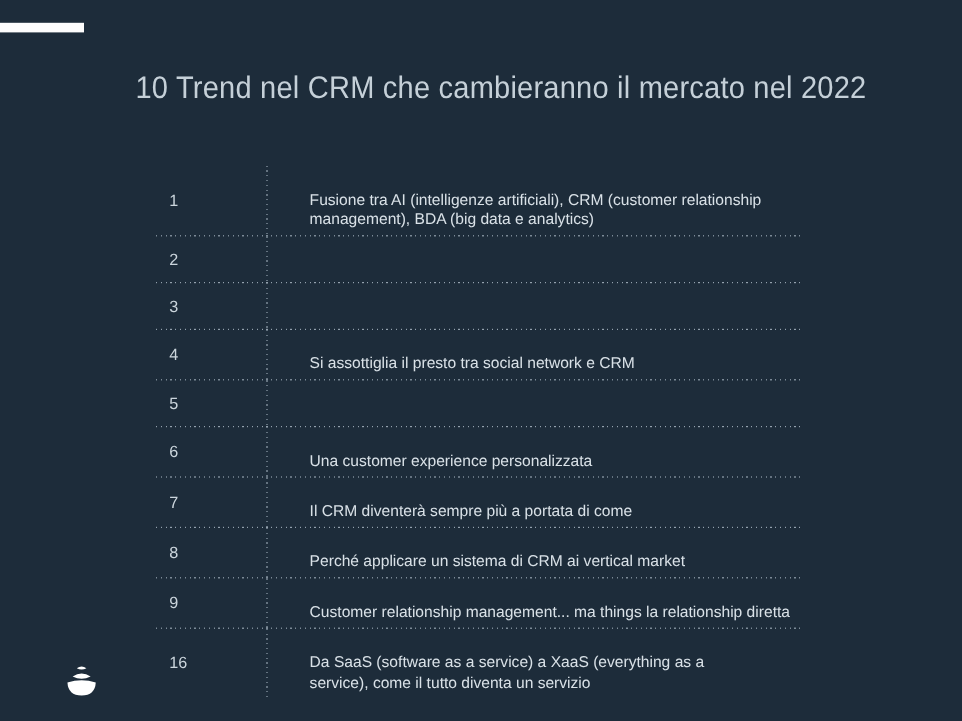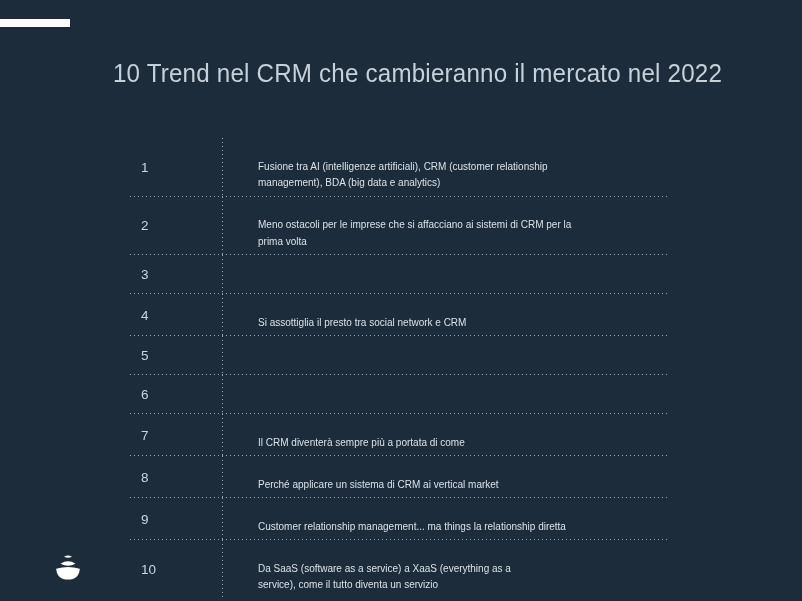--- a/index.html
+++ b/index.html
@@ -45,21 +45,21 @@
     color:#cbd5dc;font-size:13.5px;
   }
   .cell-num::after{
     content:"";position:absolute;right:0;top:0;bottom:0;width:1px;
     background-image:repeating-linear-gradient(180deg, rgba(168,182,194,.85) 0 1px, transparent 1px 4px);
   }
   .cell-text{
     flex:1;
     padding:4px 8px 5px 35px;
     color:#d9e1e7;
-    font-size:10px;line-height:16.5px;
+    font-size:13px;line-height:16.5px;
     white-space:pre-line;
   }
   .logo{
     position:absolute;left:55px;top:551px;width:26px;height:30px;
   }
 </style>
 </head>
 <body>
 
 <div class="slide">
@@ -78,24 +78,20 @@
     <div class="cell-text">
       <span>Fusione tra AI (intelligenze artificiali), CRM (customer relationship
 management), BDA (big data e analytics)</span>
     </div>
   </div>
 
   <div class="row">
     <div class="cell-num">
       <span>2</span>
     </div>
-    <div class="cell-text">
-      <span>Meno ostacoli per le imprese che si affacciano ai sistemi di CRM per la
-prima volta</span>
-    </div>
   </div>
 
   <div class="row">
     <div class="cell-num">
       <span>3</span>
     </div>
   </div>
 
   <div class="row">
     <div class="cell-num">
@@ -108,20 +104,23 @@
 
   <div class="row">
     <div class="cell-num">
       <span>5</span>
     </div>
   </div>
 
   <div class="row">
     <div class="cell-num">
       <span>6</span>
+    </div>
+    <div class="cell-text">
+      <span>Una customer experience personalizzata</span>
     </div>
   </div>
 
   <div class="row">
     <div class="cell-num">
       <span>7</span>
     </div>
     <div class="cell-text">
       <span>Il CRM diventerà sempre più a portata di come</span>
     </div>
@@ -140,21 +139,21 @@
     <div class="cell-num">
       <span>9</span>
     </div>
     <div class="cell-text">
       <span>Customer relationship management... ma things la relationship diretta</span>
     </div>
   </div>
 
   <div class="row">
     <div class="cell-num">
-      <span>10</span>
+      <span>16</span>
     </div>
     <div class="cell-text">
       <span>Da SaaS (software as a service) a XaaS (everything as a
 service), come il tutto diventa un servizio</span>
     </div>
   </div>
 </div>
 
   <div class="logo">
     <svg width="26" height="30" viewBox="0 0 26 30" aria-hidden="true">

